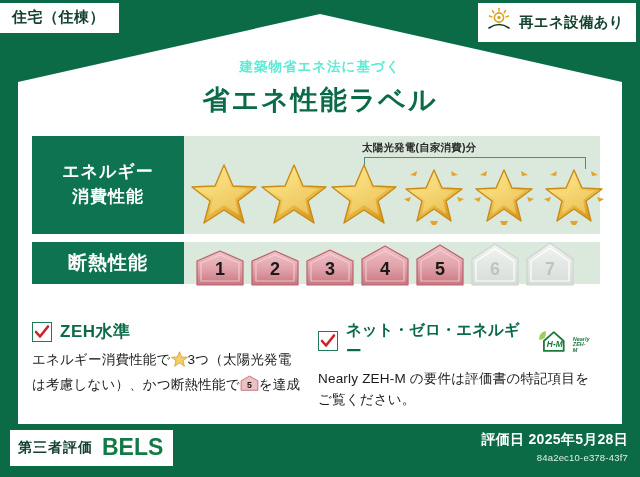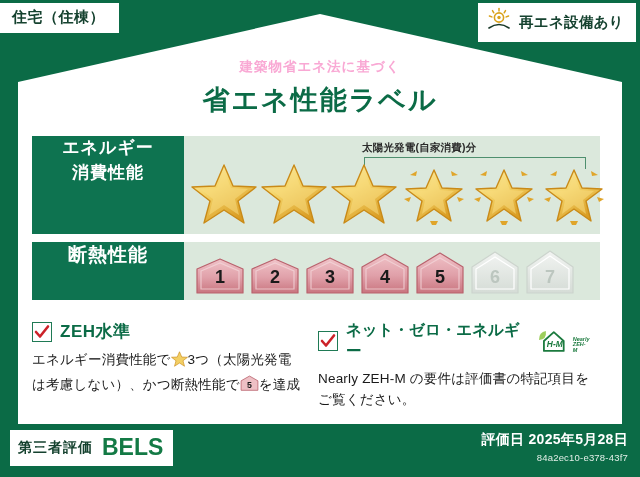--- a/index.html
+++ b/index.html
@@ -57,21 +57,21 @@
   
   .hdr {
     position: absolute;
     left: 0; right: 0; top: 58px;
     text-align: center;
     z-index: 4;
   }
   .hdr .sub {
     font-size: 13.5px;
     font-weight: bold;
-    color: #f9a8d4;
+    color: #5eead4;
     letter-spacing: 1px;
   }
   .hdr .main {
     margin-top: 6px;
     font-size: 27px;
     font-weight: bold;
     color: #0b6b46;
     letter-spacing: 2px;
   }
 
@@ -89,35 +89,35 @@
     margin-bottom: 8px;
     position: relative;
   }
   .row .cap {
     flex: 0 0 152px;
     background: #0e7350;
     color: #ffffff;
     display: flex;
     flex-direction: column;
     align-items: center;
-    justify-content: flex-start;
+    justify-content: center;
     font-weight: bold;
     letter-spacing: 1px;
   }
   .row-energy .cap { font-size: 17px; line-height: 1.45; }
   .row-insul  .cap { font-size: 19px; }
   .row .body {
     flex: 1;
     position: relative;
     display: flex;
     align-items: center;
   }
 
   .row-energy { height: 98px; }
-  .row-insul  { height: 58px; }
+  .row-insul  { height: 42px; }
 
   
   .solar-note {
     position: absolute;
     left: 178px; top: 5px;
     width: 228px;
     text-align: left;
     font-size: 10.5px;
     font-weight: bold;
     color: #2b2b2b;

